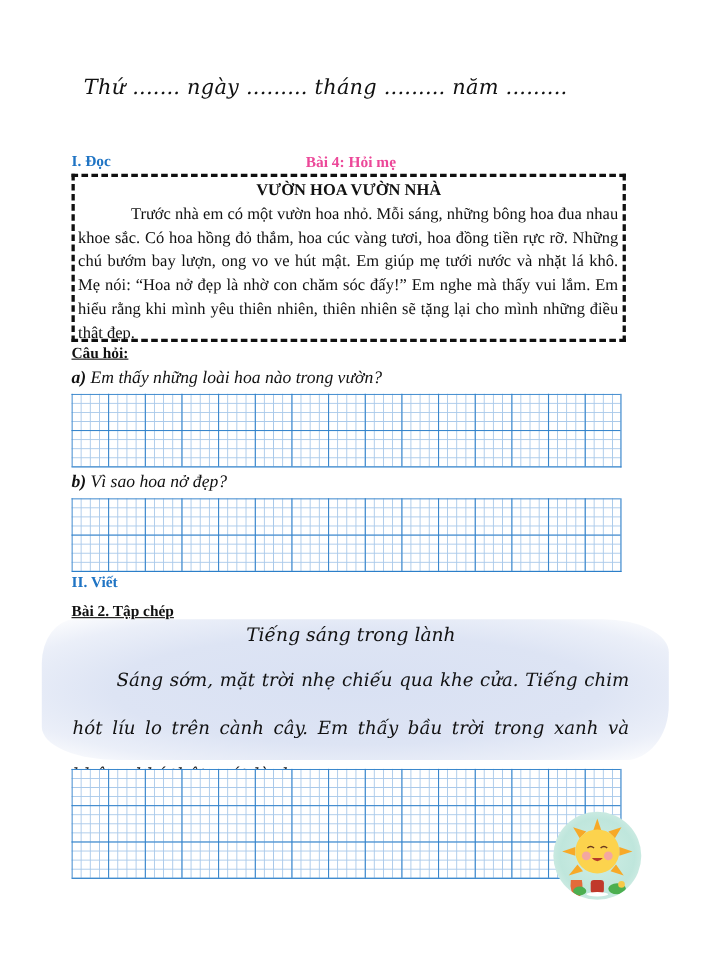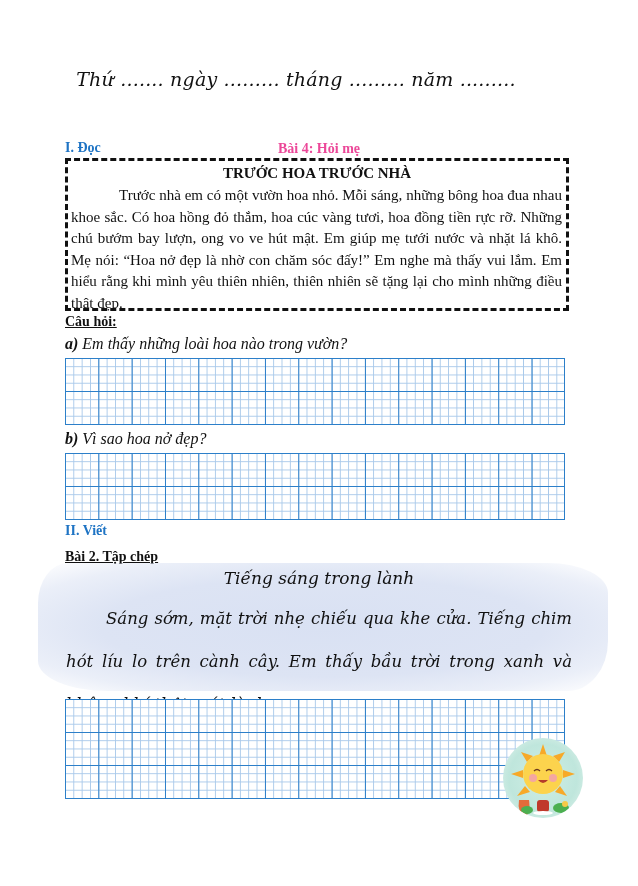--- a/index.html
+++ b/index.html
@@ -38,21 +38,21 @@
 </style>
 </head>
 <body>
 
 <div class="abs date-line">Thứ ....... ngày ......... tháng ......... năm .........</div>
 <div class="abs lesson-title">Bài 4: Hỏi mẹ</div>
 
 <div class="abs section-head" style="left:65px; top:140px;text-align:right;">I. Đọc</div>
 
 <div class="abs reading-box">
-  <div class="box-title">TRƯỚC HOA TRƯỚC NHÀ</div>
+  <div class="box-title">VƯỜN HOA VƯỜN NHÀ</div>
   <div class="box-text"><span class="indent"></span><span>Trước nhà em có một vườn hoa nhỏ. Mỗi sáng, những bông hoa đua nhau khoe sắc. Có hoa hồng đỏ thắm, hoa cúc vàng tươi, hoa đồng tiền rực rỡ. Những chú bướm bay lượn, ong vo ve hút mật. Em giúp mẹ tưới nước và nhặt lá khô. Mẹ nói: “Hoa nở đẹp là nhờ con chăm sóc đấy!” Em nghe mà thấy vui lắm. Em hiểu rằng khi mình yêu thiên nhiên, thiên nhiên sẽ tặng lại cho mình những điều thật đẹp.</span></div>
 </div>
 
 <div class="abs label-bold" style="left:65px; top:314px;">Câu hỏi:</div>
 
 <div class="abs question" style="left:65px; top:335px;">
   <b>a)</b><span> Em thấy những loài hoa nào trong vườn?</span>
 </div>
 <div class="abs grid" style="top:358px; height:67px;"></div>
 

